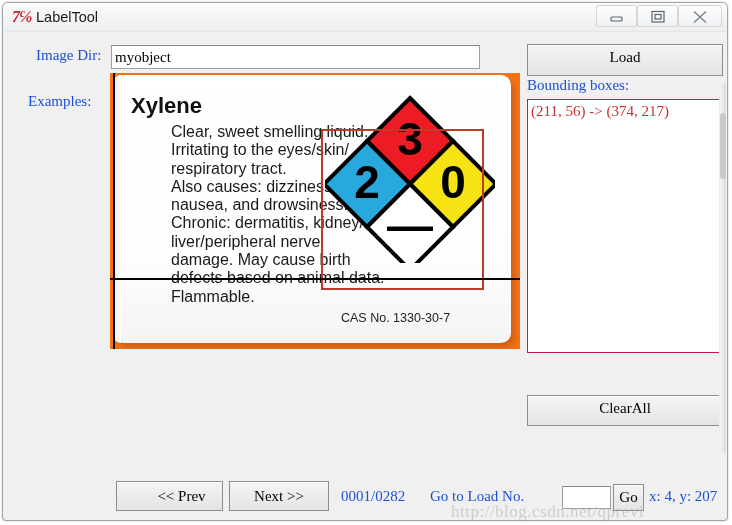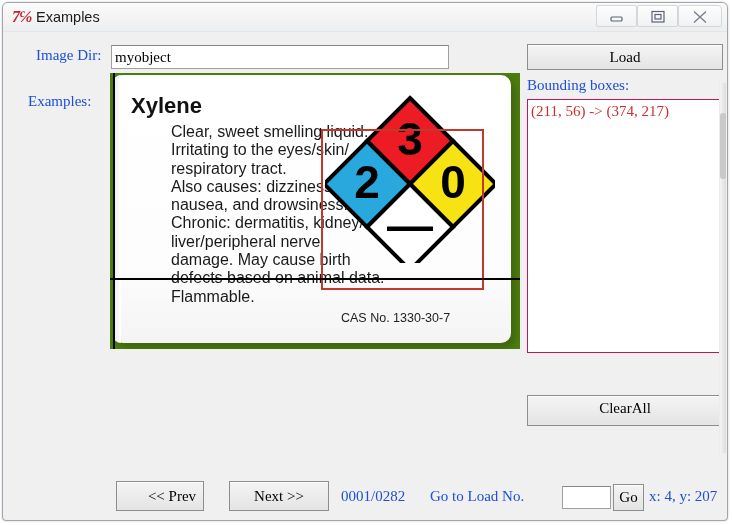--- a/index.html
+++ b/index.html
@@ -93,37 +93,37 @@
     font-family: "Liberation Serif", serif;
     font-size: 15px;
     color: #1d4ed8;
     white-space: nowrap;
   }
 
   
   #lbl-imagedir { position: absolute; left: 33px; top: 44px; }
   #entry-imagedir {
     position: absolute; left: 108px; top: 42px;
-    width: 338px; height: 24px;
+    width: 369px; height: 24px;
   }
   #btn-load {
     position: absolute; left: 524px; top: 41px;
-    width: 196px; height: 26px;
+    width: 196px; height: 32px;
     line-height: 24px;
   }
 
   
   #lbl-examples { position: absolute; left: 25px; top: 90px; }
 
   
   #canvas {
     position: absolute;
     left: 107px; top: 70px;
     width: 410px; height: 276px;
-    background: #4d7c0f;
+    background: #f97316;
     overflow: hidden;
   }
   
   #card {
     position: absolute;
     left: 3px; top: 2px;
     width: 398px; height: 268px;
     background: linear-gradient(to bottom, #ffffff 0%, #fdfdfd 70%, #f4f4f4 100%);
     border-radius: 10px;
     box-shadow: 4px 5px 7px rgba(0,0,0,0.18);
@@ -216,21 +216,21 @@
   #right-scroll-thumb {
     position: absolute; left: 0; top: 30px;
     width: 6px; height: 66px;
     background: #c9c9c9;
     border-radius: 3px;
   }
 
   
   #btn-prev {
     position: absolute; left: 113px; top: 478px;
-    width: 88px; height: 30px; line-height: 28px; padding-left: 24px;
+    width: 107px; height: 30px; line-height: 28px; padding-left: 24px;
   }
   #btn-next {
     position: absolute; left: 226px; top: 478px;
     width: 100px; height: 30px; line-height: 28px;
   }
   #lbl-progress {
     position: absolute; left: 338px; top: 485px;
   }
   #lbl-goto {
     position: absolute; left: 427px; top: 485px;
@@ -257,21 +257,21 @@
     white-space: nowrap;
   }
 </style>
 </head>
 <body>
 
 <div id="window">
 
   <div id="titlebar">
     <div id="tk-logo">7℅</div>
-    <div id="title-text">Examples</div>
+    <div id="title-text">LabelTool</div>
 
     <div class="winbtn" id="btn-min">
       <svg width="16" height="14" viewBox="0 0 16 14">
         <rect x="2" y="7" width="11" height="4" fill="none" stroke="#5a6472" stroke-width="1.2" rx="1"></rect>
       </svg>
     </div>
     <div class="winbtn" id="btn-max">
       <svg width="16" height="14" viewBox="0 0 16 14">
         <rect x="2" y="1.5" width="12" height="10.5" fill="none" stroke="#5a6472" stroke-width="1.2"></rect>
         <rect x="5" y="4.5" width="6" height="4.5" fill="none" stroke="#5a6472" stroke-width="1.2"></rect>
@@ -340,13 +340,14 @@
   </div>
 
   <div class="btn" id="btn-prev">&lt;&lt; Prev</div>
   <div class="btn" id="btn-next">Next &gt;&gt;</div>
   <div class="lbl" id="lbl-progress">0001/0282</div>
   <div class="lbl" id="lbl-goto">Go to Load No.</div>
   <div class="entry" id="entry-goto" title=""></div>
   <div class="btn" id="btn-go">Go</div>
   <div class="lbl" id="lbl-coords">x: 4, y: 207</div>
 
+  <div id="watermark">http://blog.csdn.net/qprevi</div>
 </div>
 
 </body></html>

